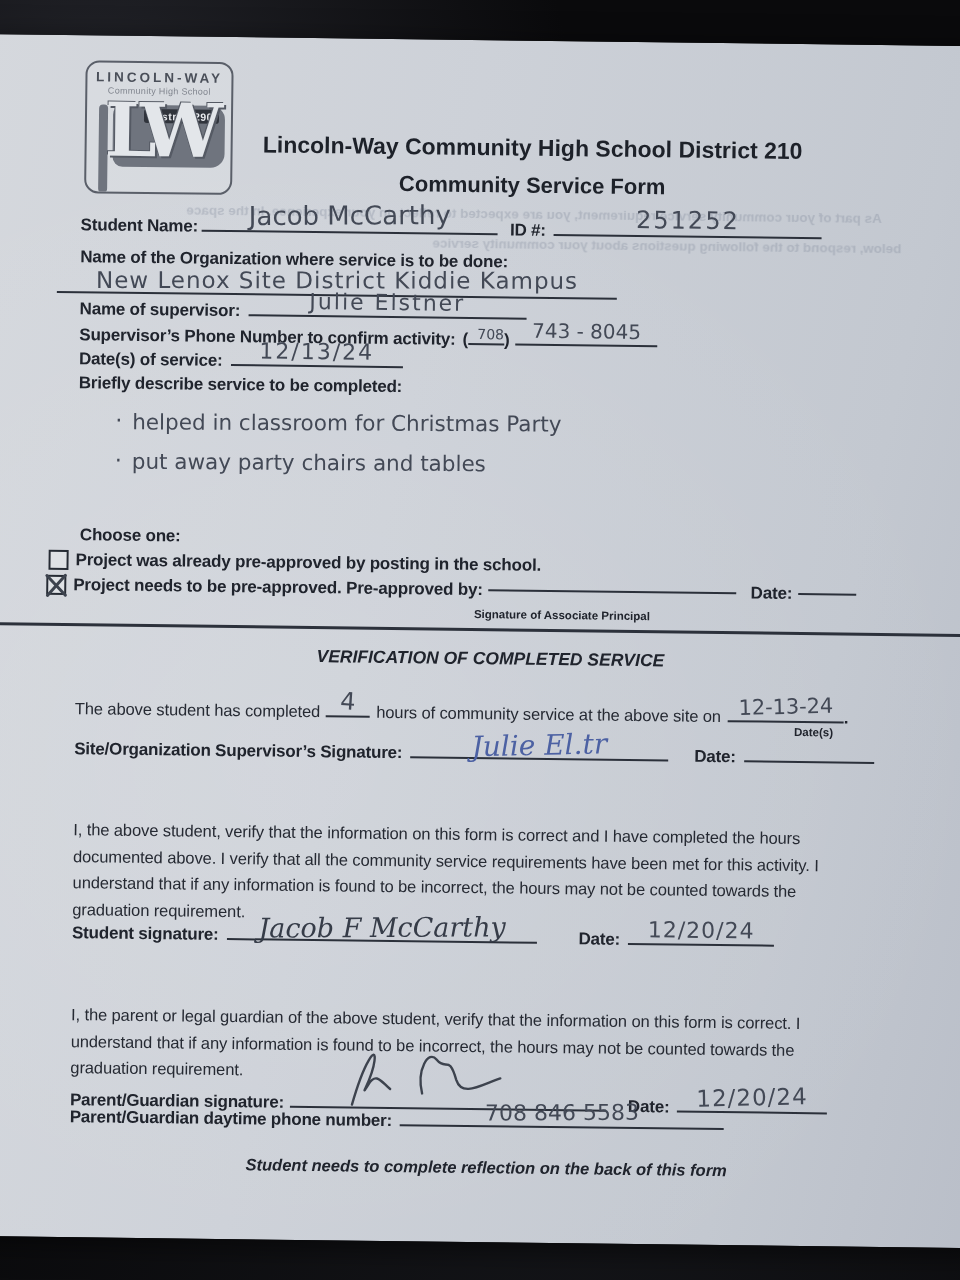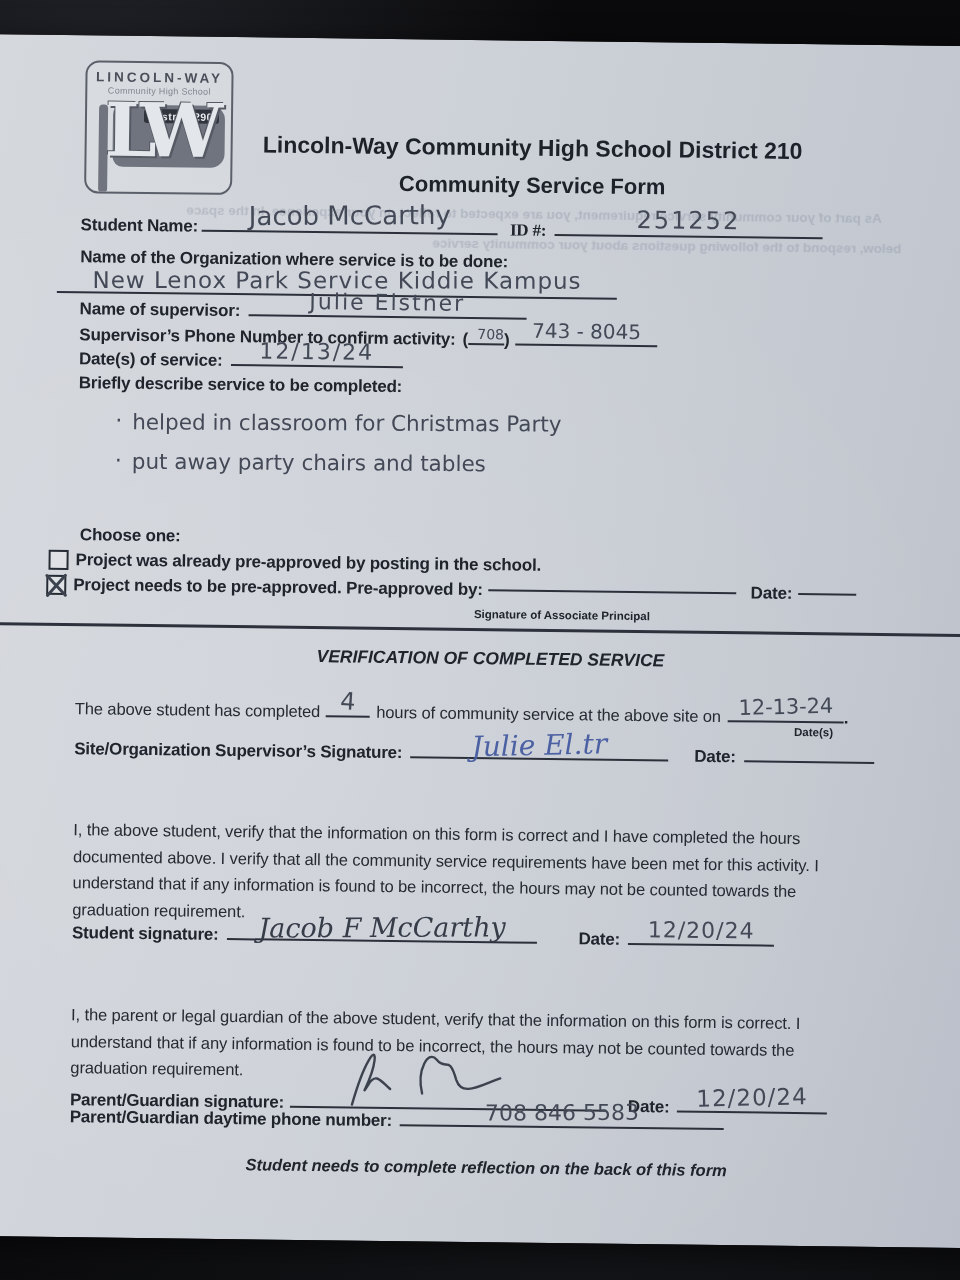--- a/index.html
+++ b/index.html
@@ -78,30 +78,30 @@
   <div class="abs" style="left:250px; top:132px; width:600px; text-align:center; font-weight:bold; font-size:22px; color:#1d2129;">Community Service Form</div>
 
   <div class="abs bleed" style="left:230px; top:166px; width:670px;">As part of your community service requirement, you are expected to reflect on your experience. In the space</div>
   <div class="abs bleed" style="left:60px; top:196px; width:860px;">below, respond to the following questions about your community service</div>
 
   <div class="row" style="left:99px; top:180px;">
     <span class="label">Student Name:</span>
     <span class="fill" style="width:296px; margin-left:4px;">
       <span class="hw hw-line" style="font-size:26px; transform:rotate(-1deg);">Jacob McCarthy</span>
     </span>
-    <span class="label" style="margin-left:12px;font-family:Liberation Serif, serif;">ID #:</span>
+    <span class="label" style="margin-left:12px;">ID #:</span>
     <span class="fill" style="width:268px; margin-left:8px;">
       <span class="hw hw-line" style="font-size:24px; letter-spacing:2px;">251252</span>
     </span>
   </div>
 
   <div class="abs label" style="left:99px; top:212px;">Name of the Organization where service is to be done:</div>
   <div class="row" style="left:76px; top:224px;">
     <span class="fill" style="width:560px; height:34px;">
-      <span class="hw hw-line" style="font-size:23px; transform:rotate(-0.6deg); letter-spacing:1px;">New Lenox Park Service Kiddie Kampus</span>
+      <span class="hw hw-line" style="font-size:23px; transform:rotate(-0.6deg); letter-spacing:1px;">New Lenox Site District Kiddie Kampus</span>
     </span>
   </div>
 
   <div class="row" style="left:99px; top:264px;">
     <span class="label">Name of supervisor:</span>
     <span class="fill" style="width:278px; margin-left:8px;">
       <span class="hw hw-line" style="font-size:22px; letter-spacing:2px;">Julie Elstner</span>
     </span>
   </div>
 

